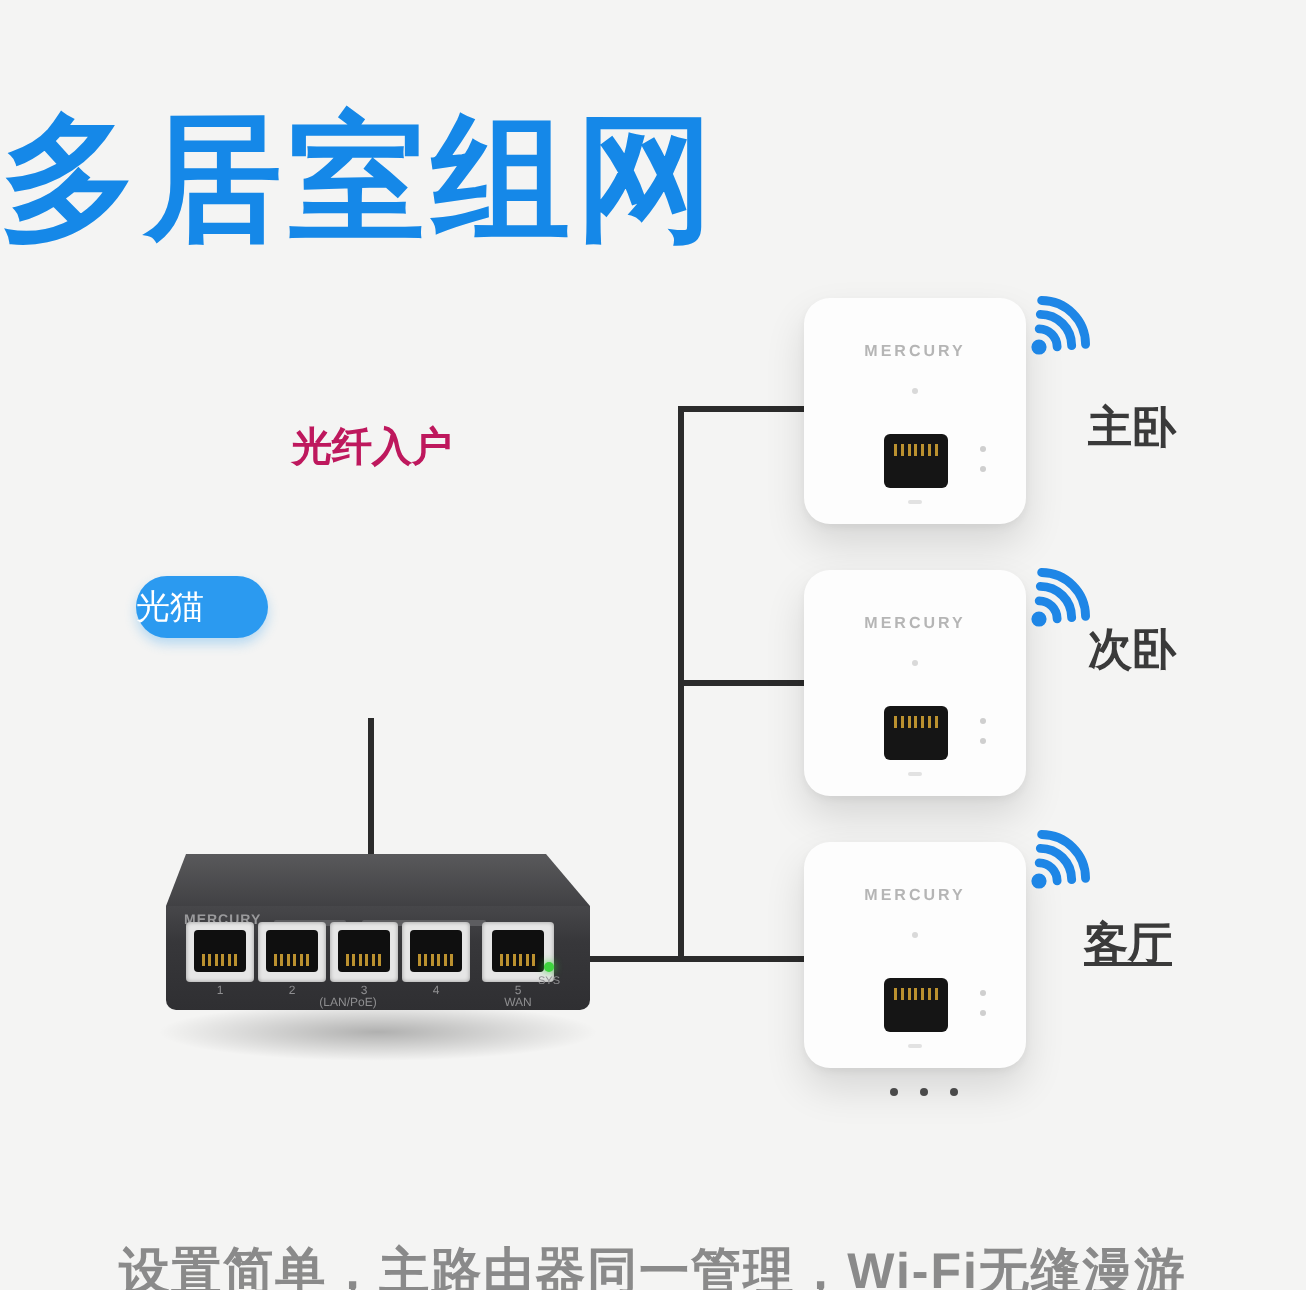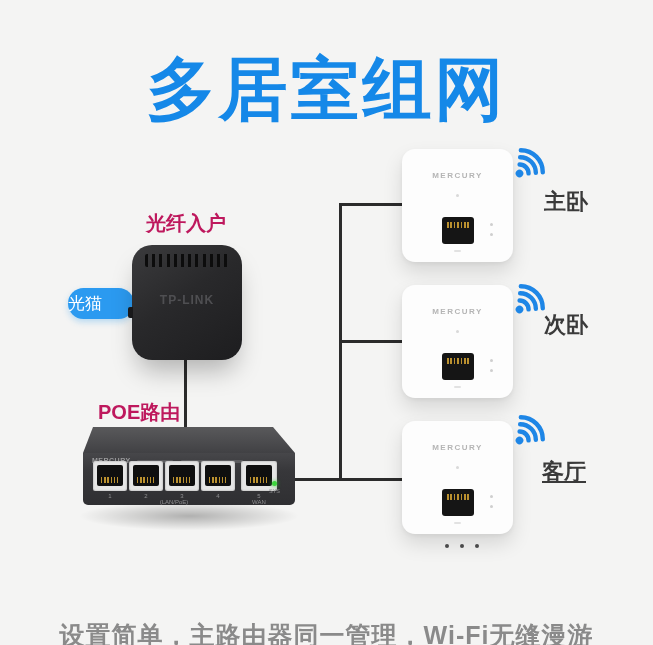--- a/index.html
+++ b/index.html
@@ -9,21 +9,21 @@
   }
   #stage{
     position:relative;
     width:653px;height:645px;
     background:#f4f4f3;
     overflow:hidden;
   }
   
   .title{
     position:absolute;left:0;top:44px;width:100%;
-    text-align:center;
+    text-align:left;
     font-size:69px;font-weight:700;letter-spacing:3px;
     color:#1588e8;
   }
   .caption{
     position:absolute;left:0;top:602px;width:100%;
     text-align:center;
     font-size:25px;font-weight:600;letter-spacing:1px;
     color:#8a8a8a;
     margin-top:17px;
   }
@@ -167,27 +167,21 @@
   <div class="title">多居室组网</div>
 
   <div class="line v" style="left:184px;top:359px;height:71px;"></div>
   <div class="line h" style="left:292px;top:478px;width:112px;"></div>
   <div class="line v" style="left:339px;top:203px;height:278px;"></div>
   <div class="line h" style="left:339px;top:203px;width:65px;"></div>
   <div class="line h" style="left:339px;top:340px;width:65px;"></div>
 
   <div class="dev-label" style="left:146px;top:210px;">光纤入户</div>
   <div class="badge">光猫</div>
-  <div class="modem">
-    <div class="vents"></div>
-    <div class="brand">TP-LINK</div>
-    <div class="notch"></div>
-  </div>
-
-  <div class="dev-label" style="left:98px;top:399px;">POE路由</div>
+
   <div class="router">
     <div class="shadow"></div>
     <div class="top"></div>
     <div class="face"></div>
     <div class="face-brand">MERCURY</div>
     <div class="bar b1"></div>
     <div class="bar b2"></div>
 
     <div class="port" style="left:10px;">
         <div class="jack"></div>
@@ -226,21 +220,21 @@
     <div class="mark m3"></div>
   </div>
   <svg class="wifi" style="left:509px;top:146px;" viewBox="0 0 24 24">
     <circle cx="12" cy="19.6" r="2.4" fill="currentColor"></circle>
     <g fill="none" stroke="currentColor" stroke-width="2.8" stroke-linecap="round">
       <path d="M8 15.5 A 5.7 5.7 0 0 1 16 15.5"></path>
       <path d="M5 12 A 9.9 9.9 0 0 1 19 12"></path>
       <path d="M2.2 8.6 A 13.9 13.9 0 0 1 21.8 8.6"></path>
     </g>
   </svg>
-  <div class="room-label" style="left:544px;top:187px;">主卧</div>
+  <div class="room-label" style="left:544px;top:199px;">主卧</div>
 
   <div class="ap" style="left:402px;top:285px;">
     <div class="brand">MERCURY</div>
     <div class="led"></div>
     <div class="rj45"></div>
     <div class="mark m1"></div>
     <div class="mark m2"></div>
     <div class="mark m3"></div>
   </div>
   <svg class="wifi" style="left:509px;top:282px;" viewBox="0 0 24 24">

